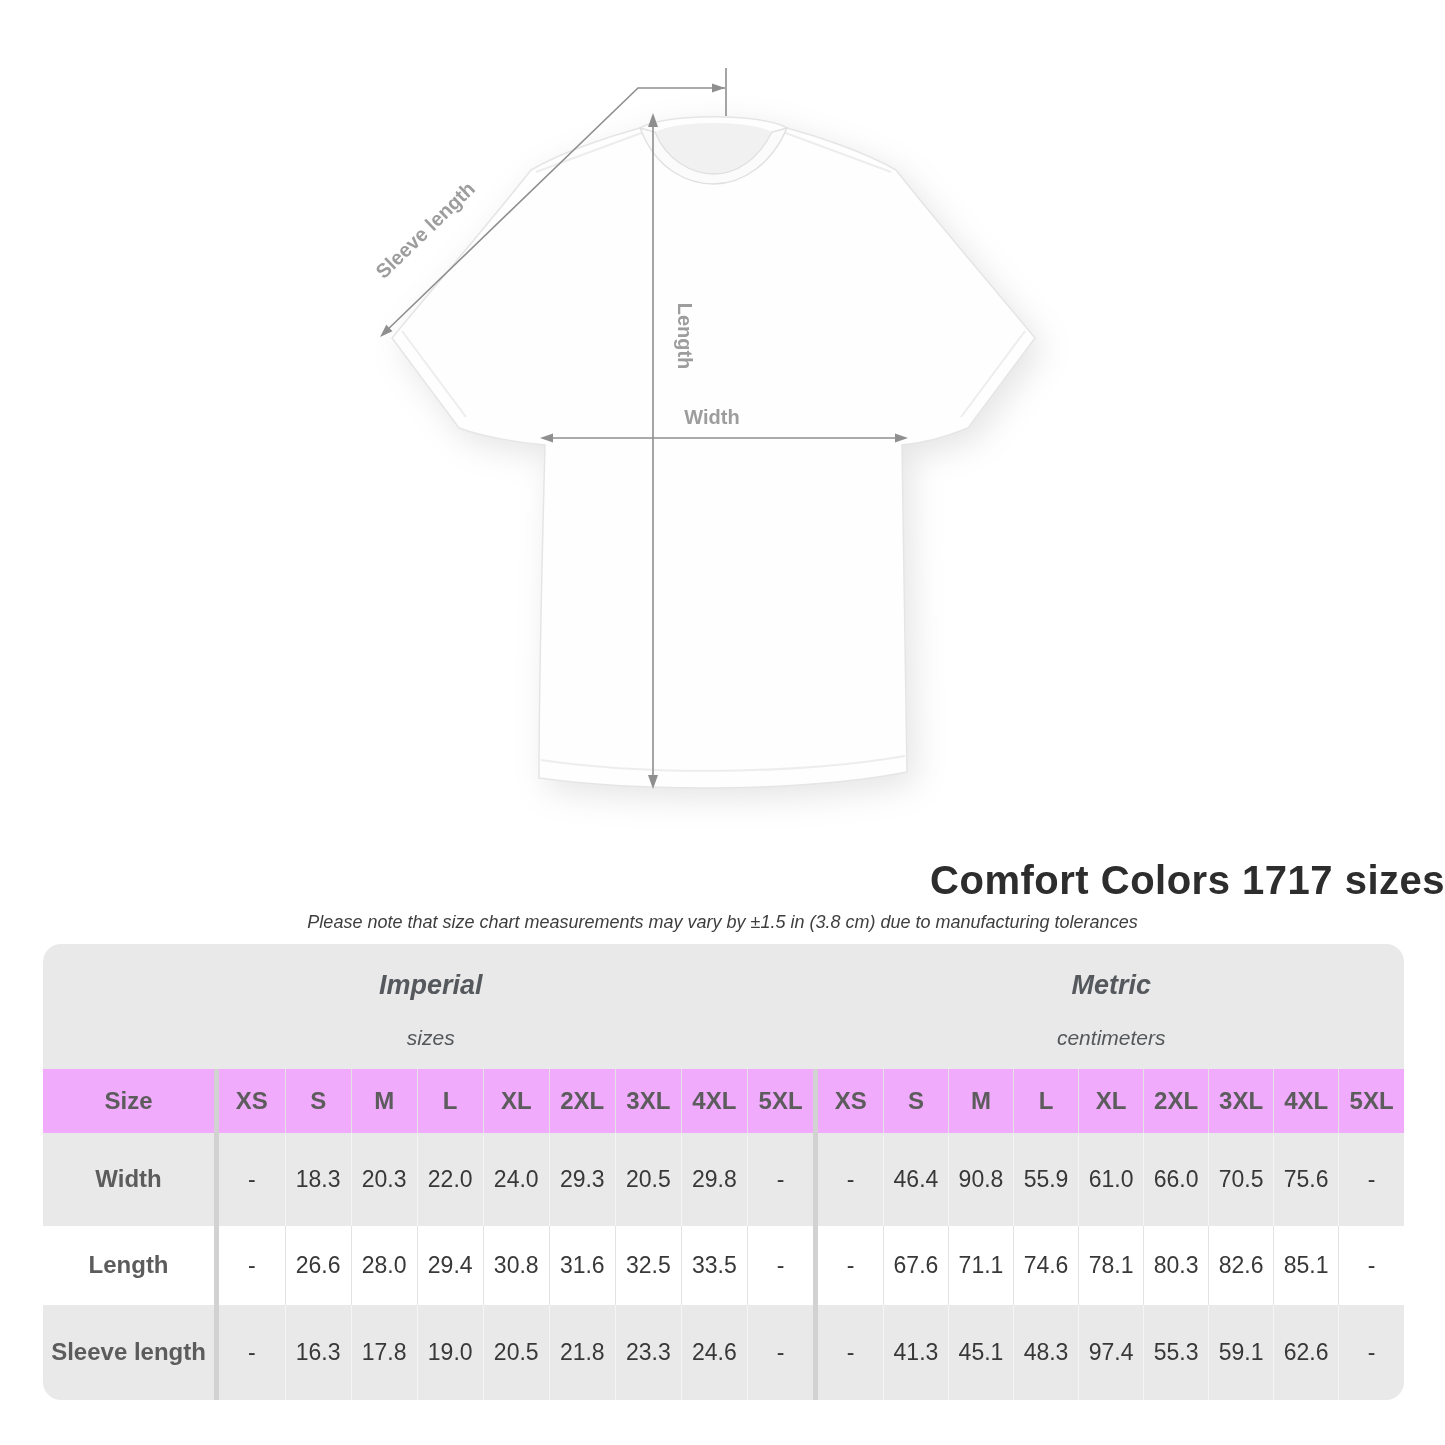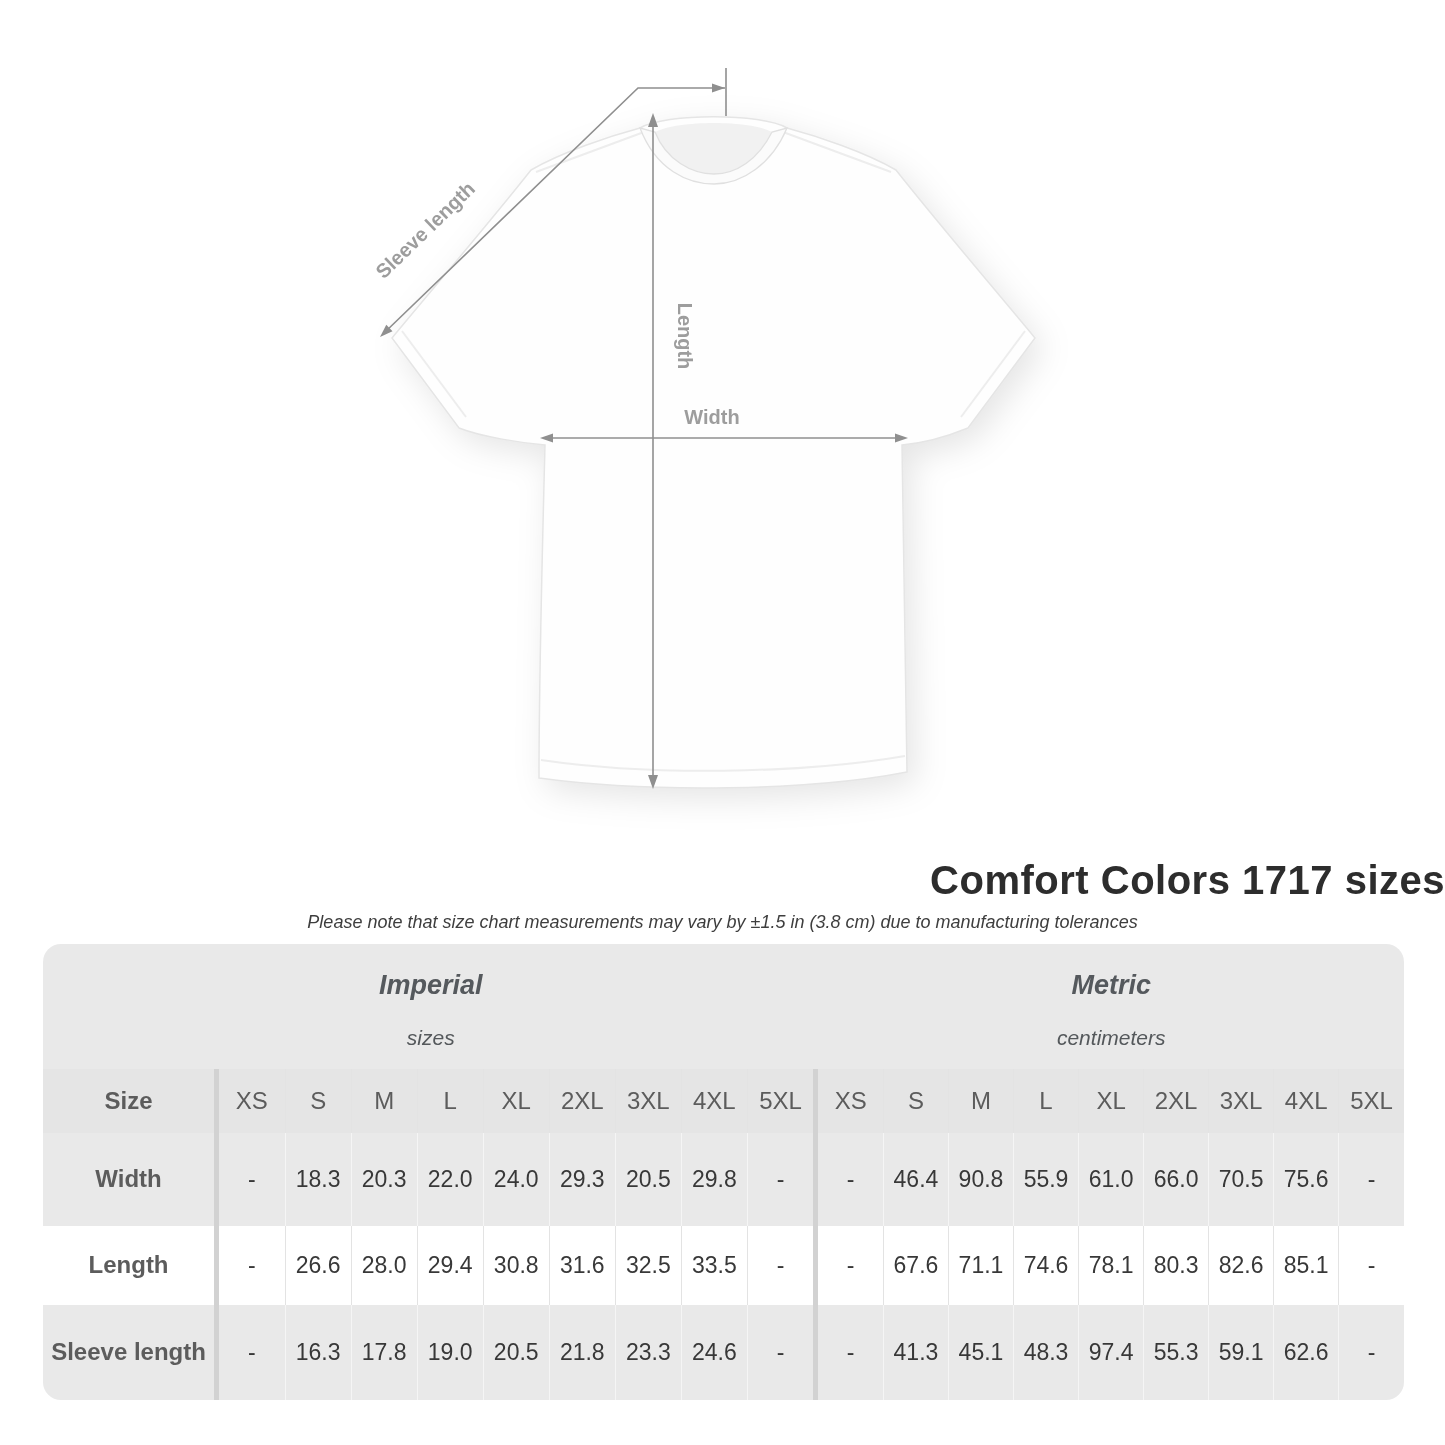--- a/index.html
+++ b/index.html
@@ -23,31 +23,31 @@
   .page-subtitle{position:absolute;left:0;top:912px;width:100%;margin:0;text-align:center;
     font-style:italic;font-size:18px;color:#3e3e3e;}
 
   
   .table-wrap{position:absolute;left:43px;top:944px;width:1361px;height:456px;
     border-radius:18px;overflow:hidden;background:#fff;}
   table.sizes{width:100%;height:100%;border-collapse:collapse;table-layout:fixed;}
   td{padding:0;vertical-align:middle;}
   tr.row-banner{height:118px;}
   tr.row-banner td{background:#e9e9e9;}
-  tr.row-size{height:61px;background:#e5e5e5;}
+  tr.row-size{height:61px;background:#f0abfc;}
   tr.row-w{height:88px;}
   tr.row-l{height:75px;background:#ffffff;}
   tr.row-s{height:90px;}
   tr.gray td{background:#e9e9e9;}
   td.divider{background:#d2d2d2 !important;}
   .banner-inner{display:flex;flex-direction:column;align-items:center;justify-content:center;gap:25px;padding-top:8px;}
   .banner-name{font-style:italic;font-weight:bold;font-size:27px;color:#55595d;}
   .banner-unit{font-style:italic;font-size:21px;color:#54585b;}
   td.lbl{font-weight:bold;font-size:24px;color:#5c5c5c;text-align:center;}
-  td.sz{font-weight:normal;font-size:24px;color:#5c5c5c;text-align:center;}
+  td.sz{font-weight:bold;font-size:24px;color:#5c5c5c;text-align:center;}
   td.val{font-size:23px;color:#383838;text-align:center;}
   tr.white td.bl{border-left:1.5px solid #e3e3e3;}
   tr.gray td.bl{border-left:1.5px solid #f5f5f5;}
 </style>
 </head>
 <body>
 
 <div class="stage">
 
   <svg class="shirt-svg" width="1445" height="850" viewBox="0 0 1445 850" xmlns="http://www.w3.org/2000/svg">

